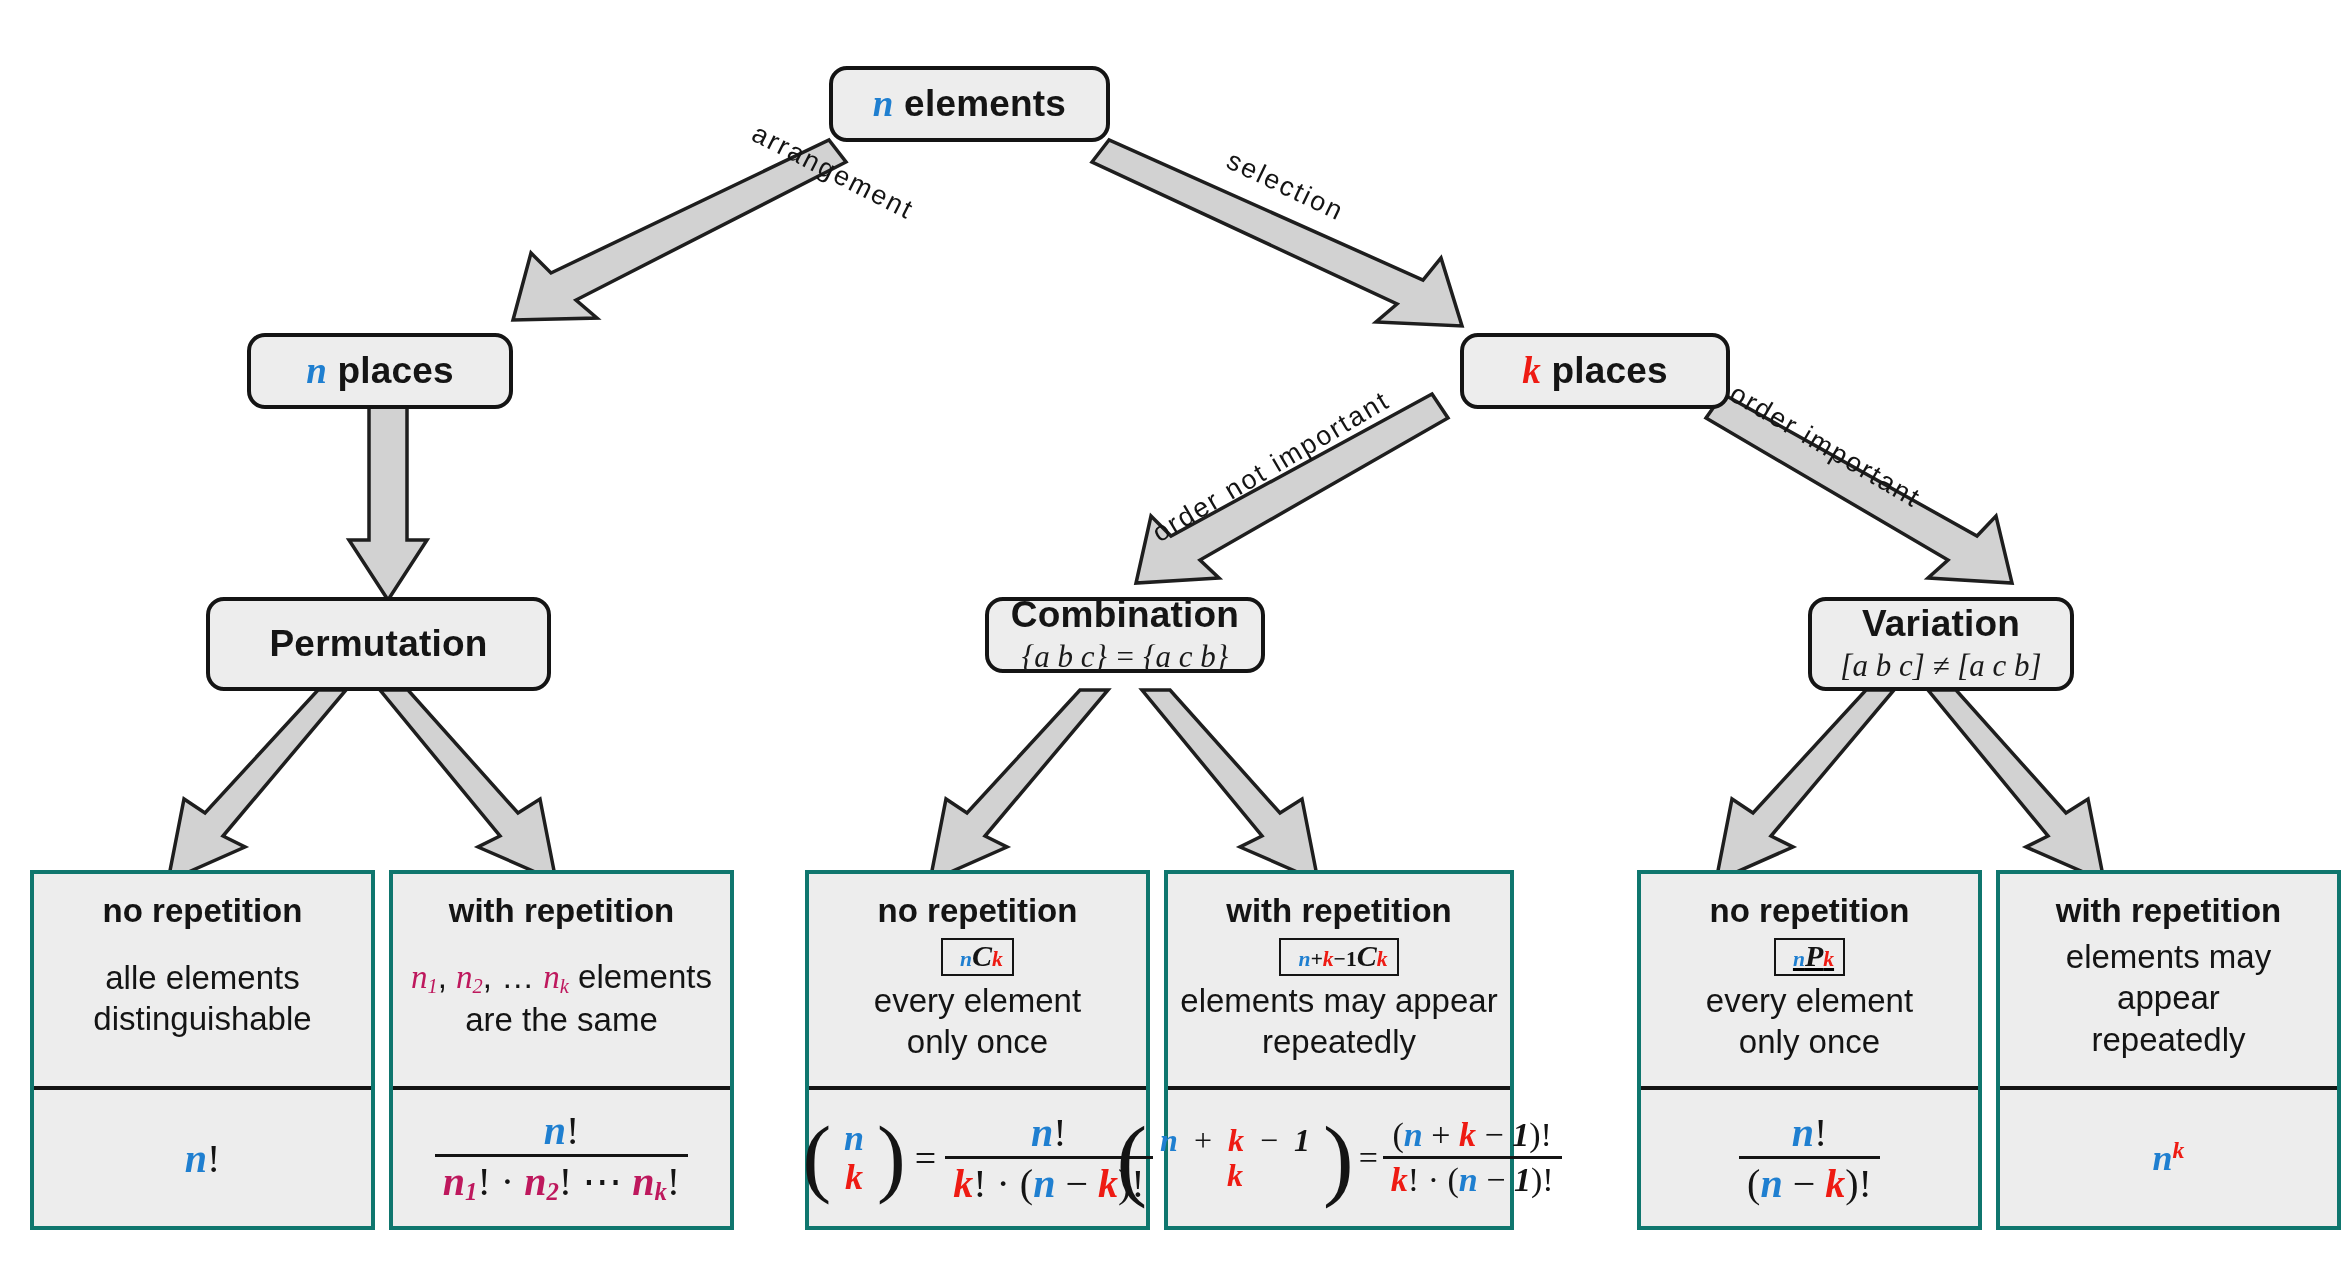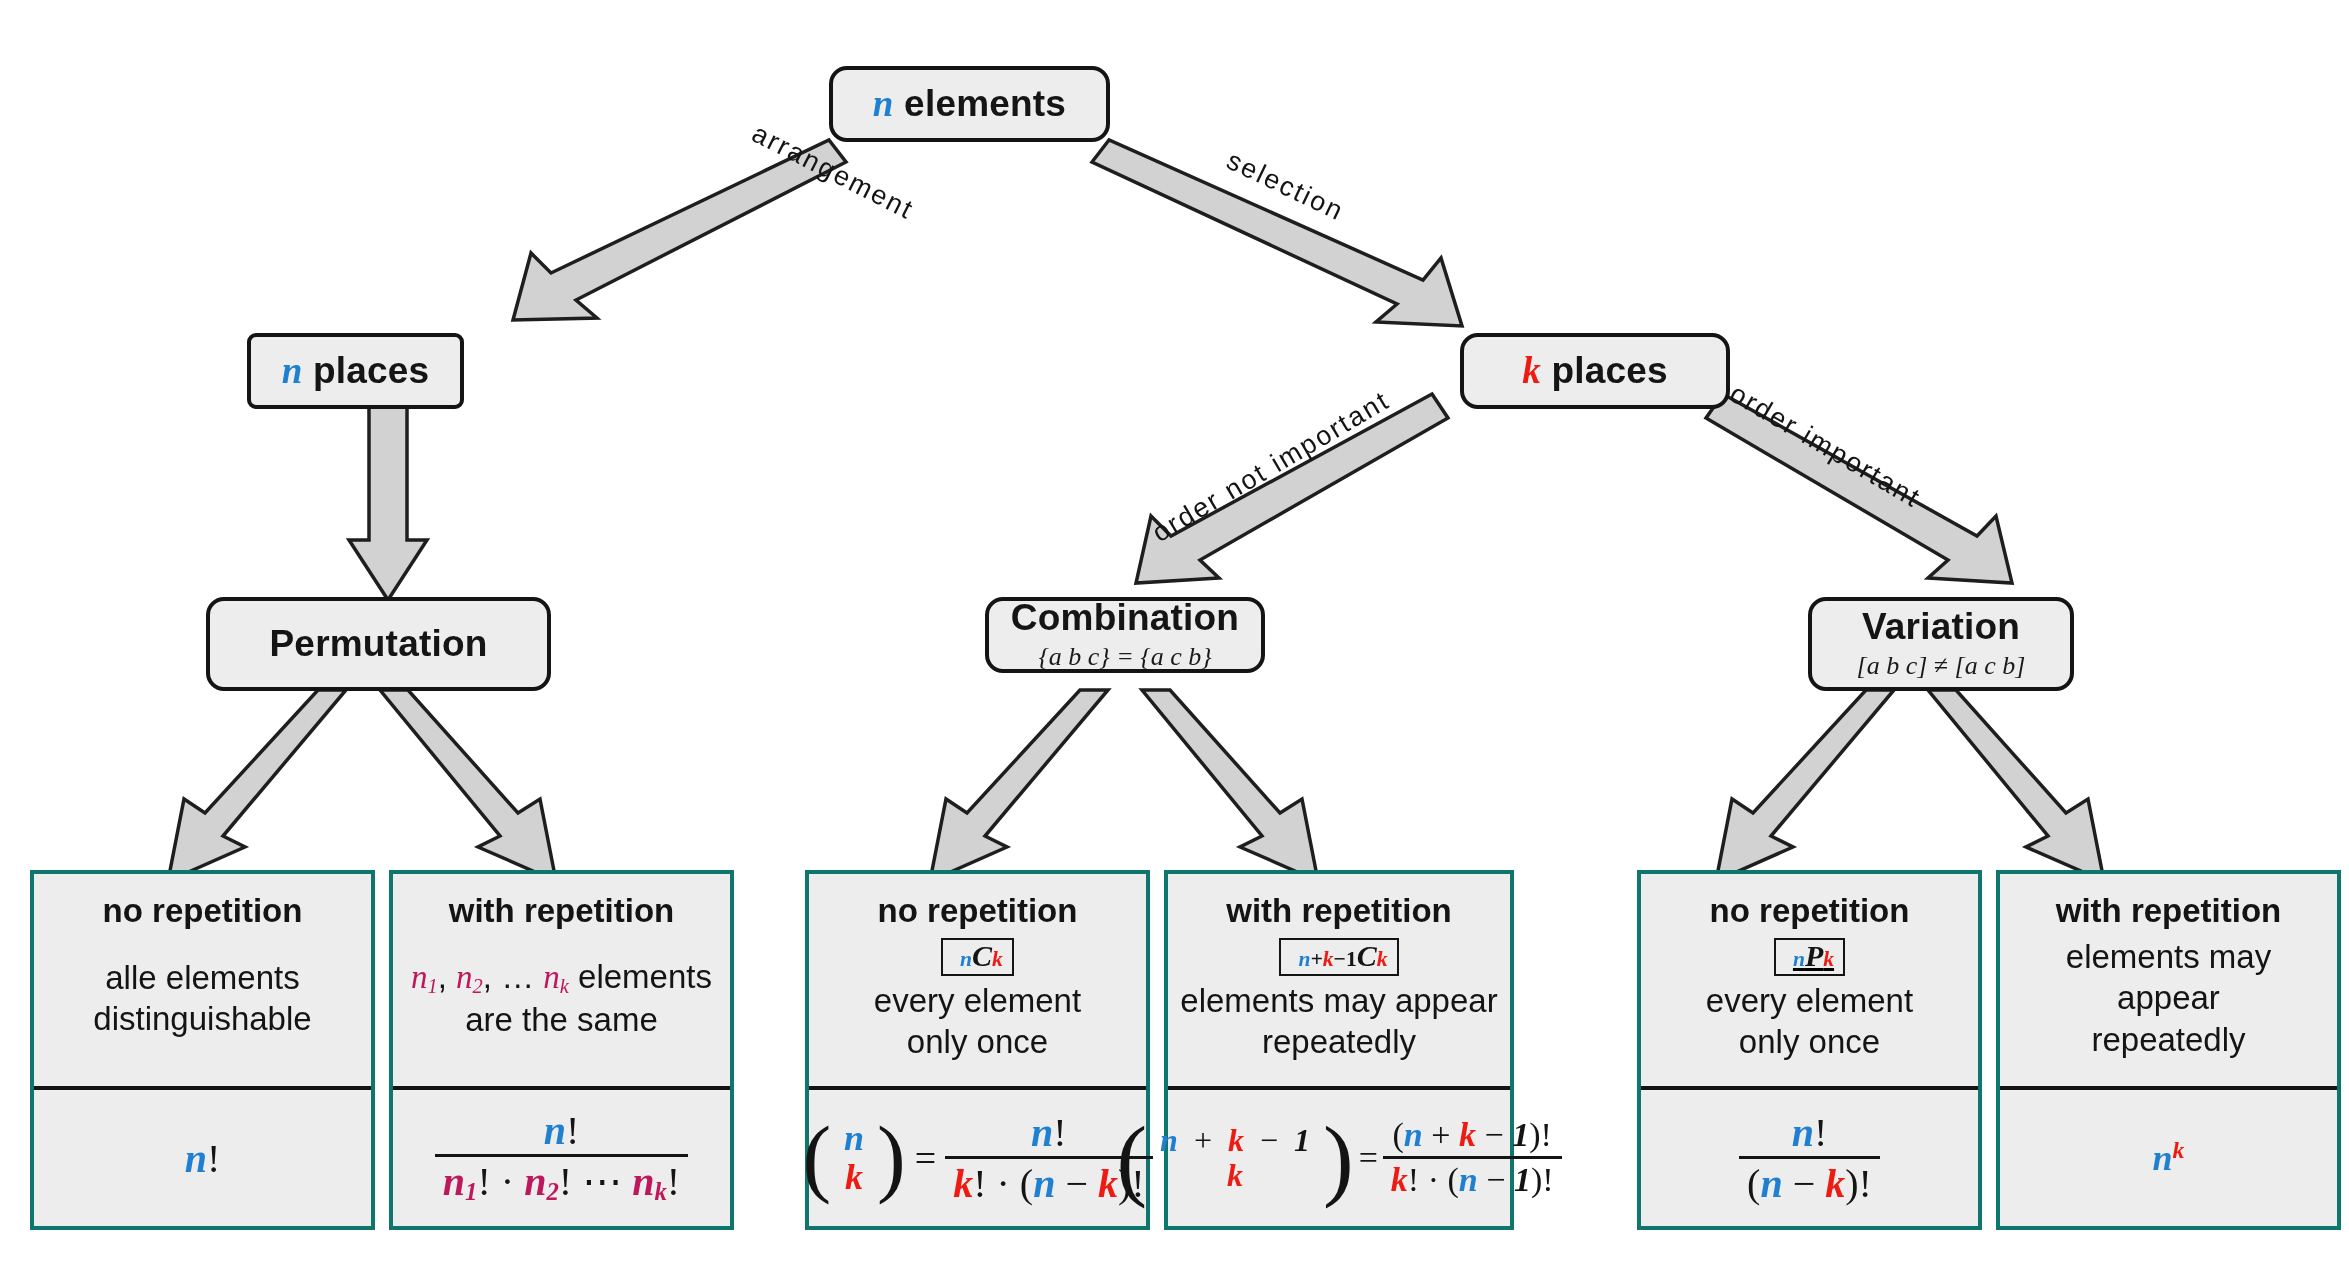--- a/index.html
+++ b/index.html
@@ -26,21 +26,21 @@
     font-weight:bold;
     font-size:37px;
     color:#151515;
     letter-spacing:.2px;
     line-height:1.1;
     white-space:nowrap;
   }
   .node .sub{
     font-family:"Liberation Serif",serif;
     font-style:italic;
-    font-size:26px;
+    font-size:31px;
     color:#1a1a1a;
     margin-top:3px;
     white-space:nowrap;
   }
 
   
   .leaf{
     position:absolute;
     background:#ededed;
     border:4px solid #0f766e;
@@ -157,21 +157,21 @@
   <div class="elabel" style="left:1740px;top:378px;transform:rotate(30.5deg);">
     <span>order important</span>
   </div>
 
   <div class="node" style="left:829px;top:66px;width:281px;height:76px;">
     <div class="title">
       <span class="mb blue">n</span><span> elements</span>
     </div>
   </div>
 
-  <div class="node" style="left:247px;top:333px;width:217px;height:76px;border-radius:9px;">
+  <div class="node" style="left:247px;top:333px;width:266px;height:76px;">
     <div class="title">
       <span class="mb blue">n</span><span> places</span>
     </div>
   </div>
 
   <div class="node" style="left:1437px;top:333px;width:270px;height:76px;margin-left:23px;">
     <div class="title">
       <span class="mb red">k</span><span> places</span>
     </div>
   </div>

